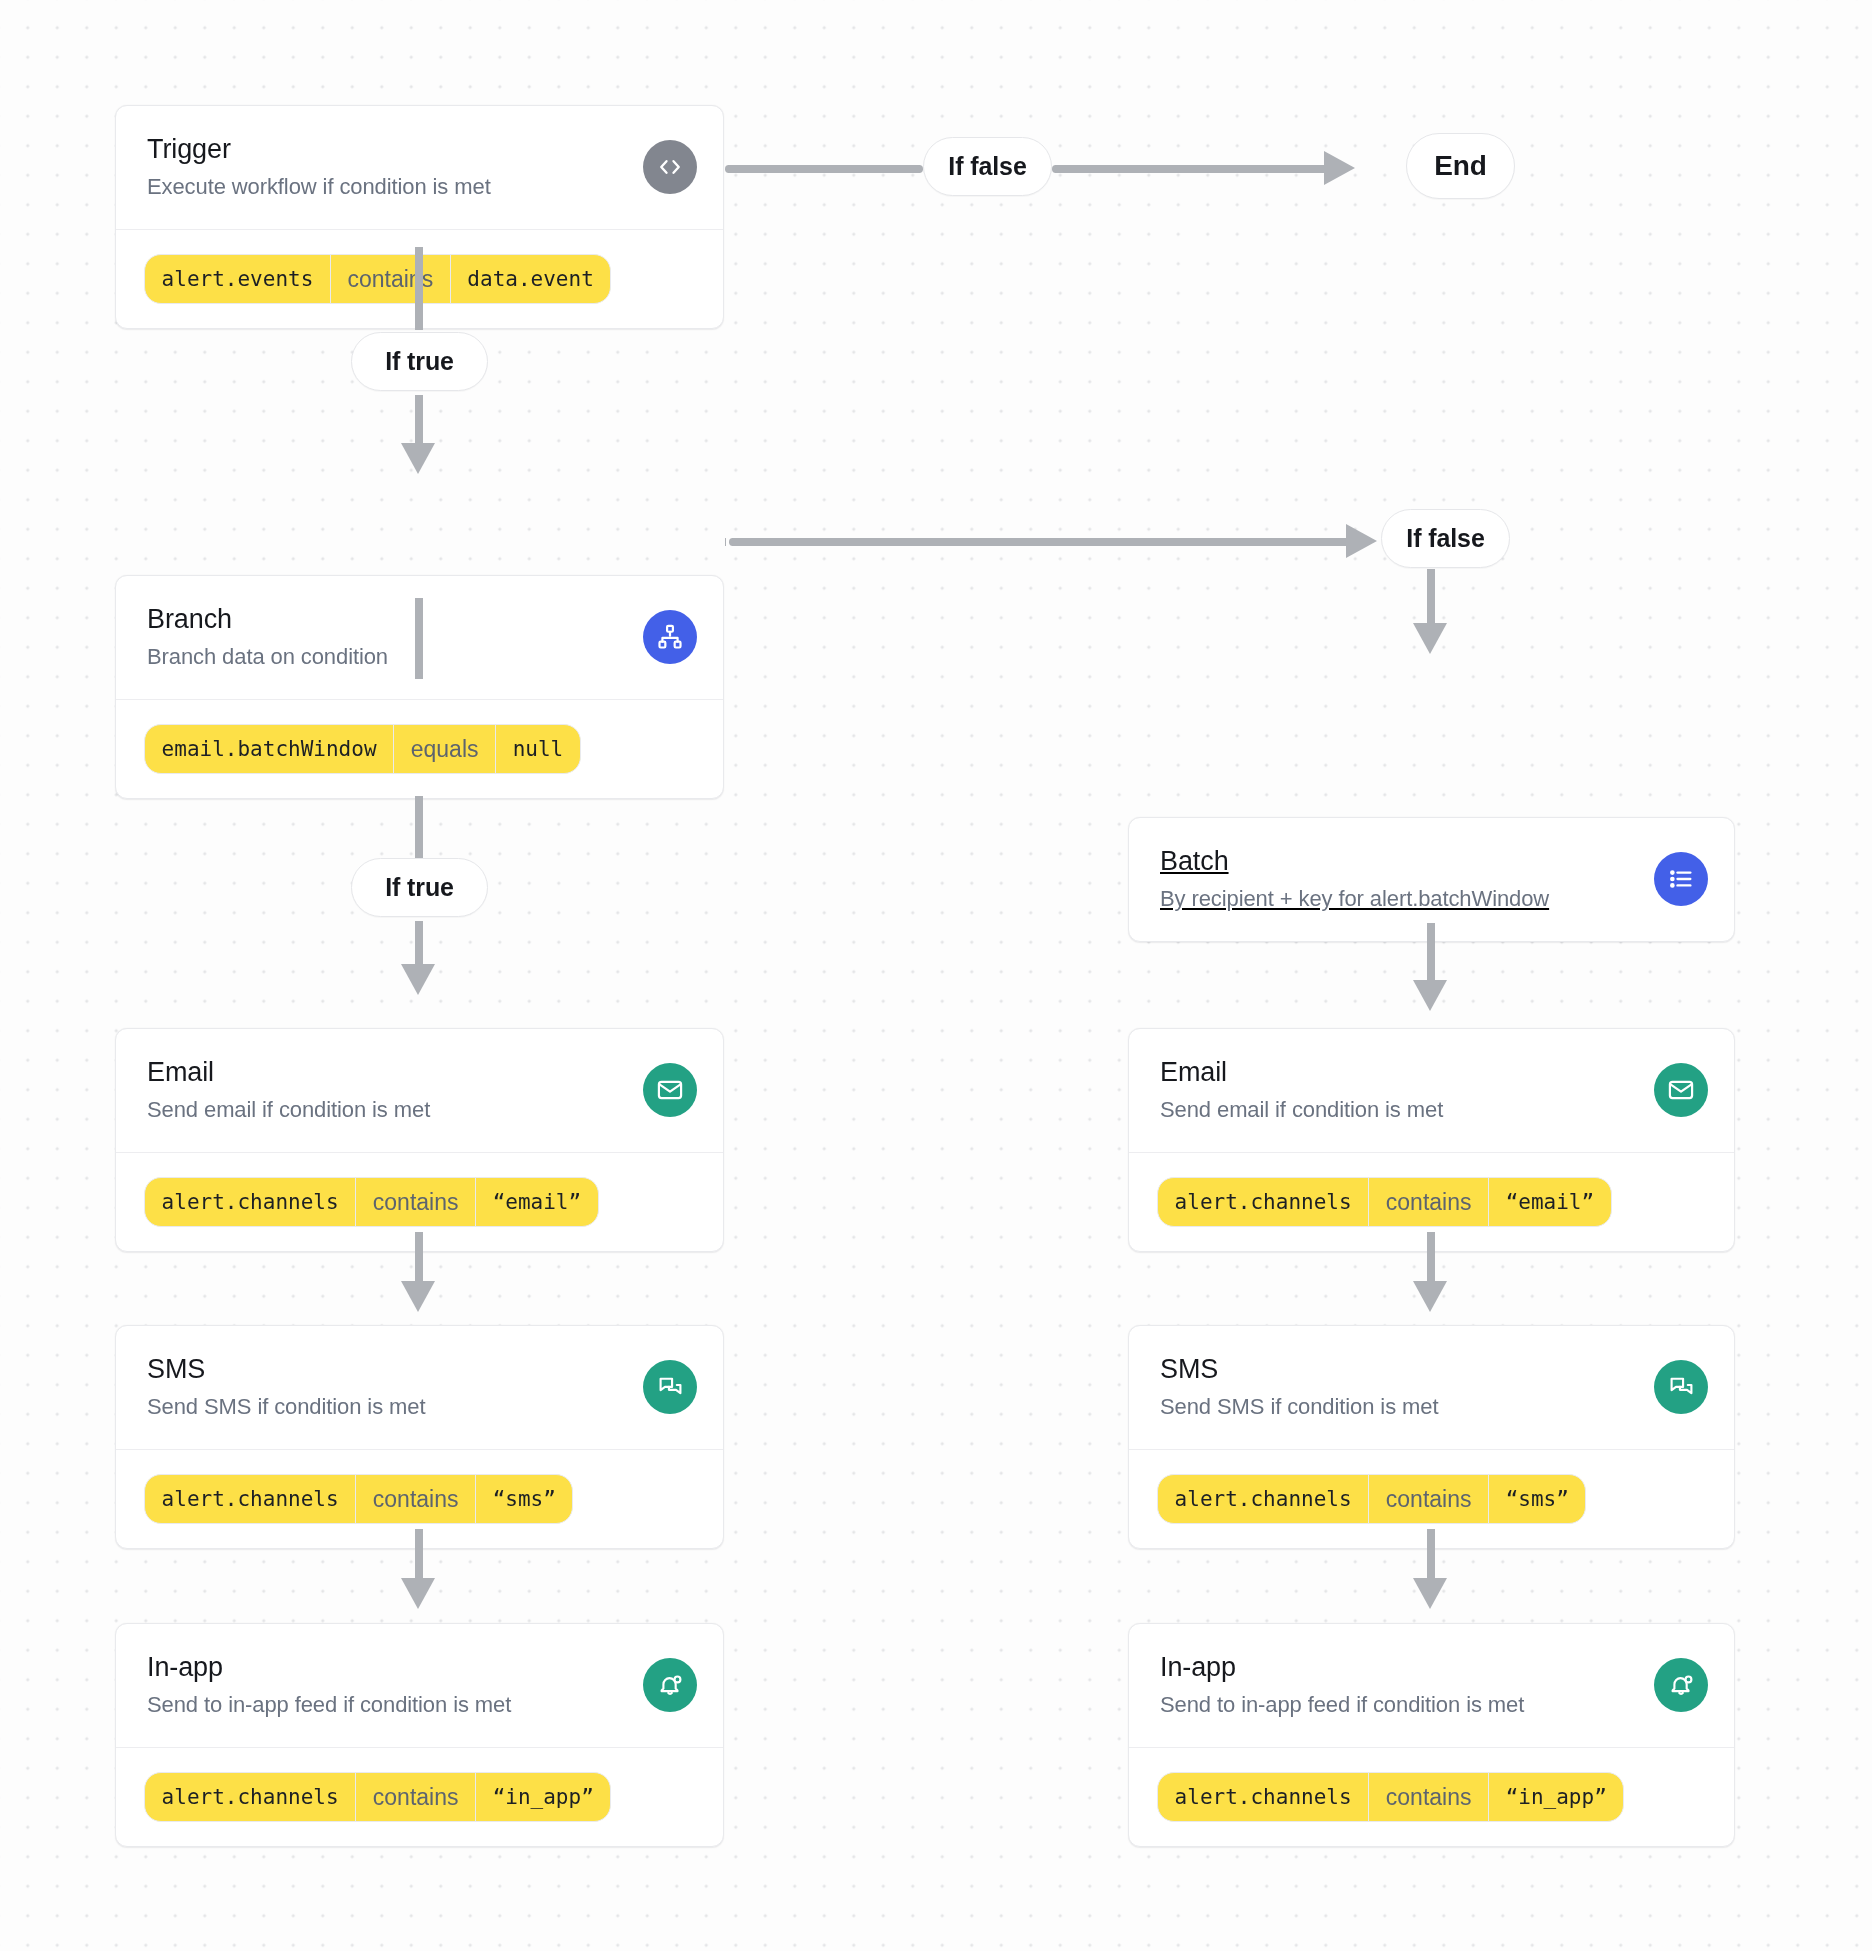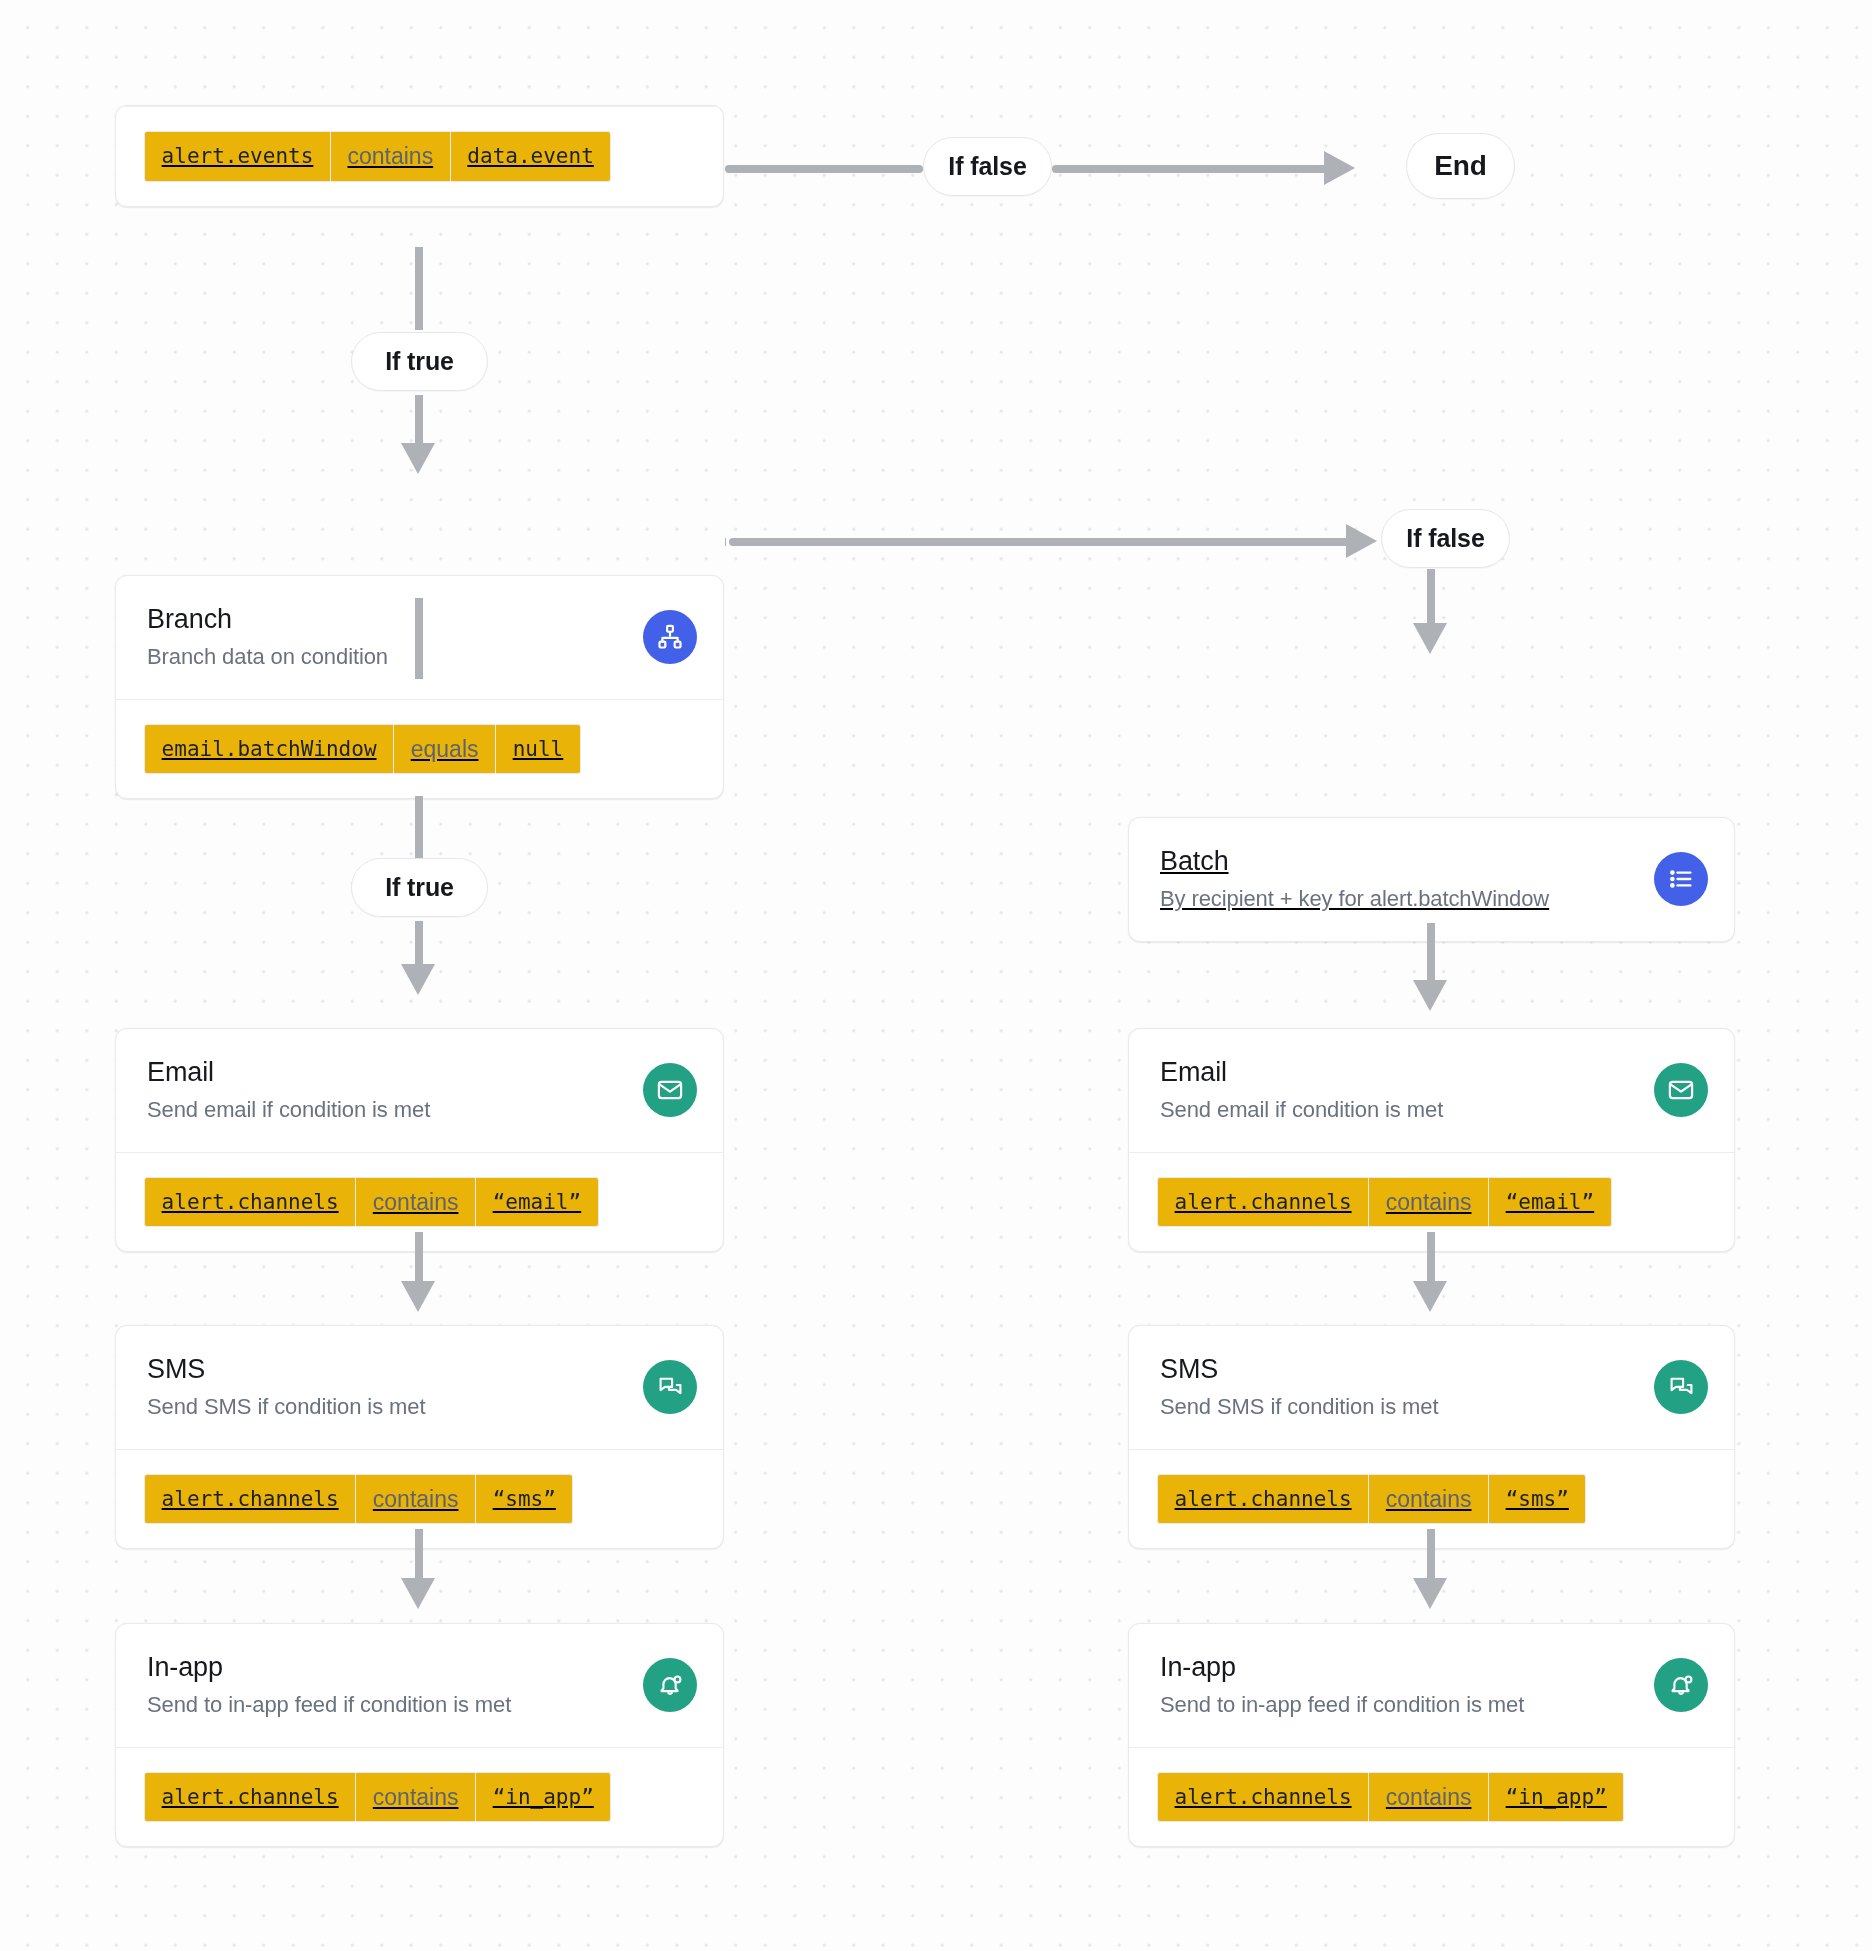--- a/index.html
+++ b/index.html
@@ -61,24 +61,23 @@
   .ic-green{background:#23a184;}
 
   .card-foot{
     border-top:0.9px solid #ededf0;
     padding:24px 28px;
   }
   .cond{
     display:inline-flex;
     align-items:stretch;
     border:0.9px solid #e9eaed;
-    border-radius:3px;
+    border-radius:17px;
     overflow:hidden;
-    background:#eab308;
-    text-decoration:underline;
+    background:#fde047;
   }
   .cond span{
     display:flex;align-items:center;
     padding:10px 16.6px;
     font-size:23px;
     line-height:1.25;
   }
   .cond .f-field, .cond .f-value{
     font-family:"DejaVu Sans Mono",monospace;
     color:#1d2024;
@@ -124,20 +123,30 @@
     border-bottom:17.5px solid transparent;
     border-left:31px solid #aeb1b6;
   }
 </style>
 </head>
 <body>
 
 <div class="canvas">
 
   <div class="card" style="left:115px;top:105px;width:609px;">
+    <div class="card-head">
+      <div class="card-title">Trigger</div>
+      <div class="card-sub">Execute workflow if condition is met</div>
+      <div class="card-icon ic-gray">
+        <svg width="28" height="28" viewBox="0 0 24 24" fill="none" stroke="#ffffff" stroke-width="2" stroke-linecap="round" stroke-linejoin="round">
+          <polyline points="9 7 4.5 12 9 17"></polyline>
+          <polyline points="15 7 19.5 12 15 17"></polyline>
+        </svg>
+      </div>
+    </div>
     <div class="card-foot">
       <div class="cond">
         <span class="f-field">alert.events</span>
         <span class="f-op">contains</span>
         <span class="f-value">data.event</span>
       </div>
     </div>
   </div>
 
   <div class="edge h-line" style="left:725px;top:165px;width:198px;"></div>

